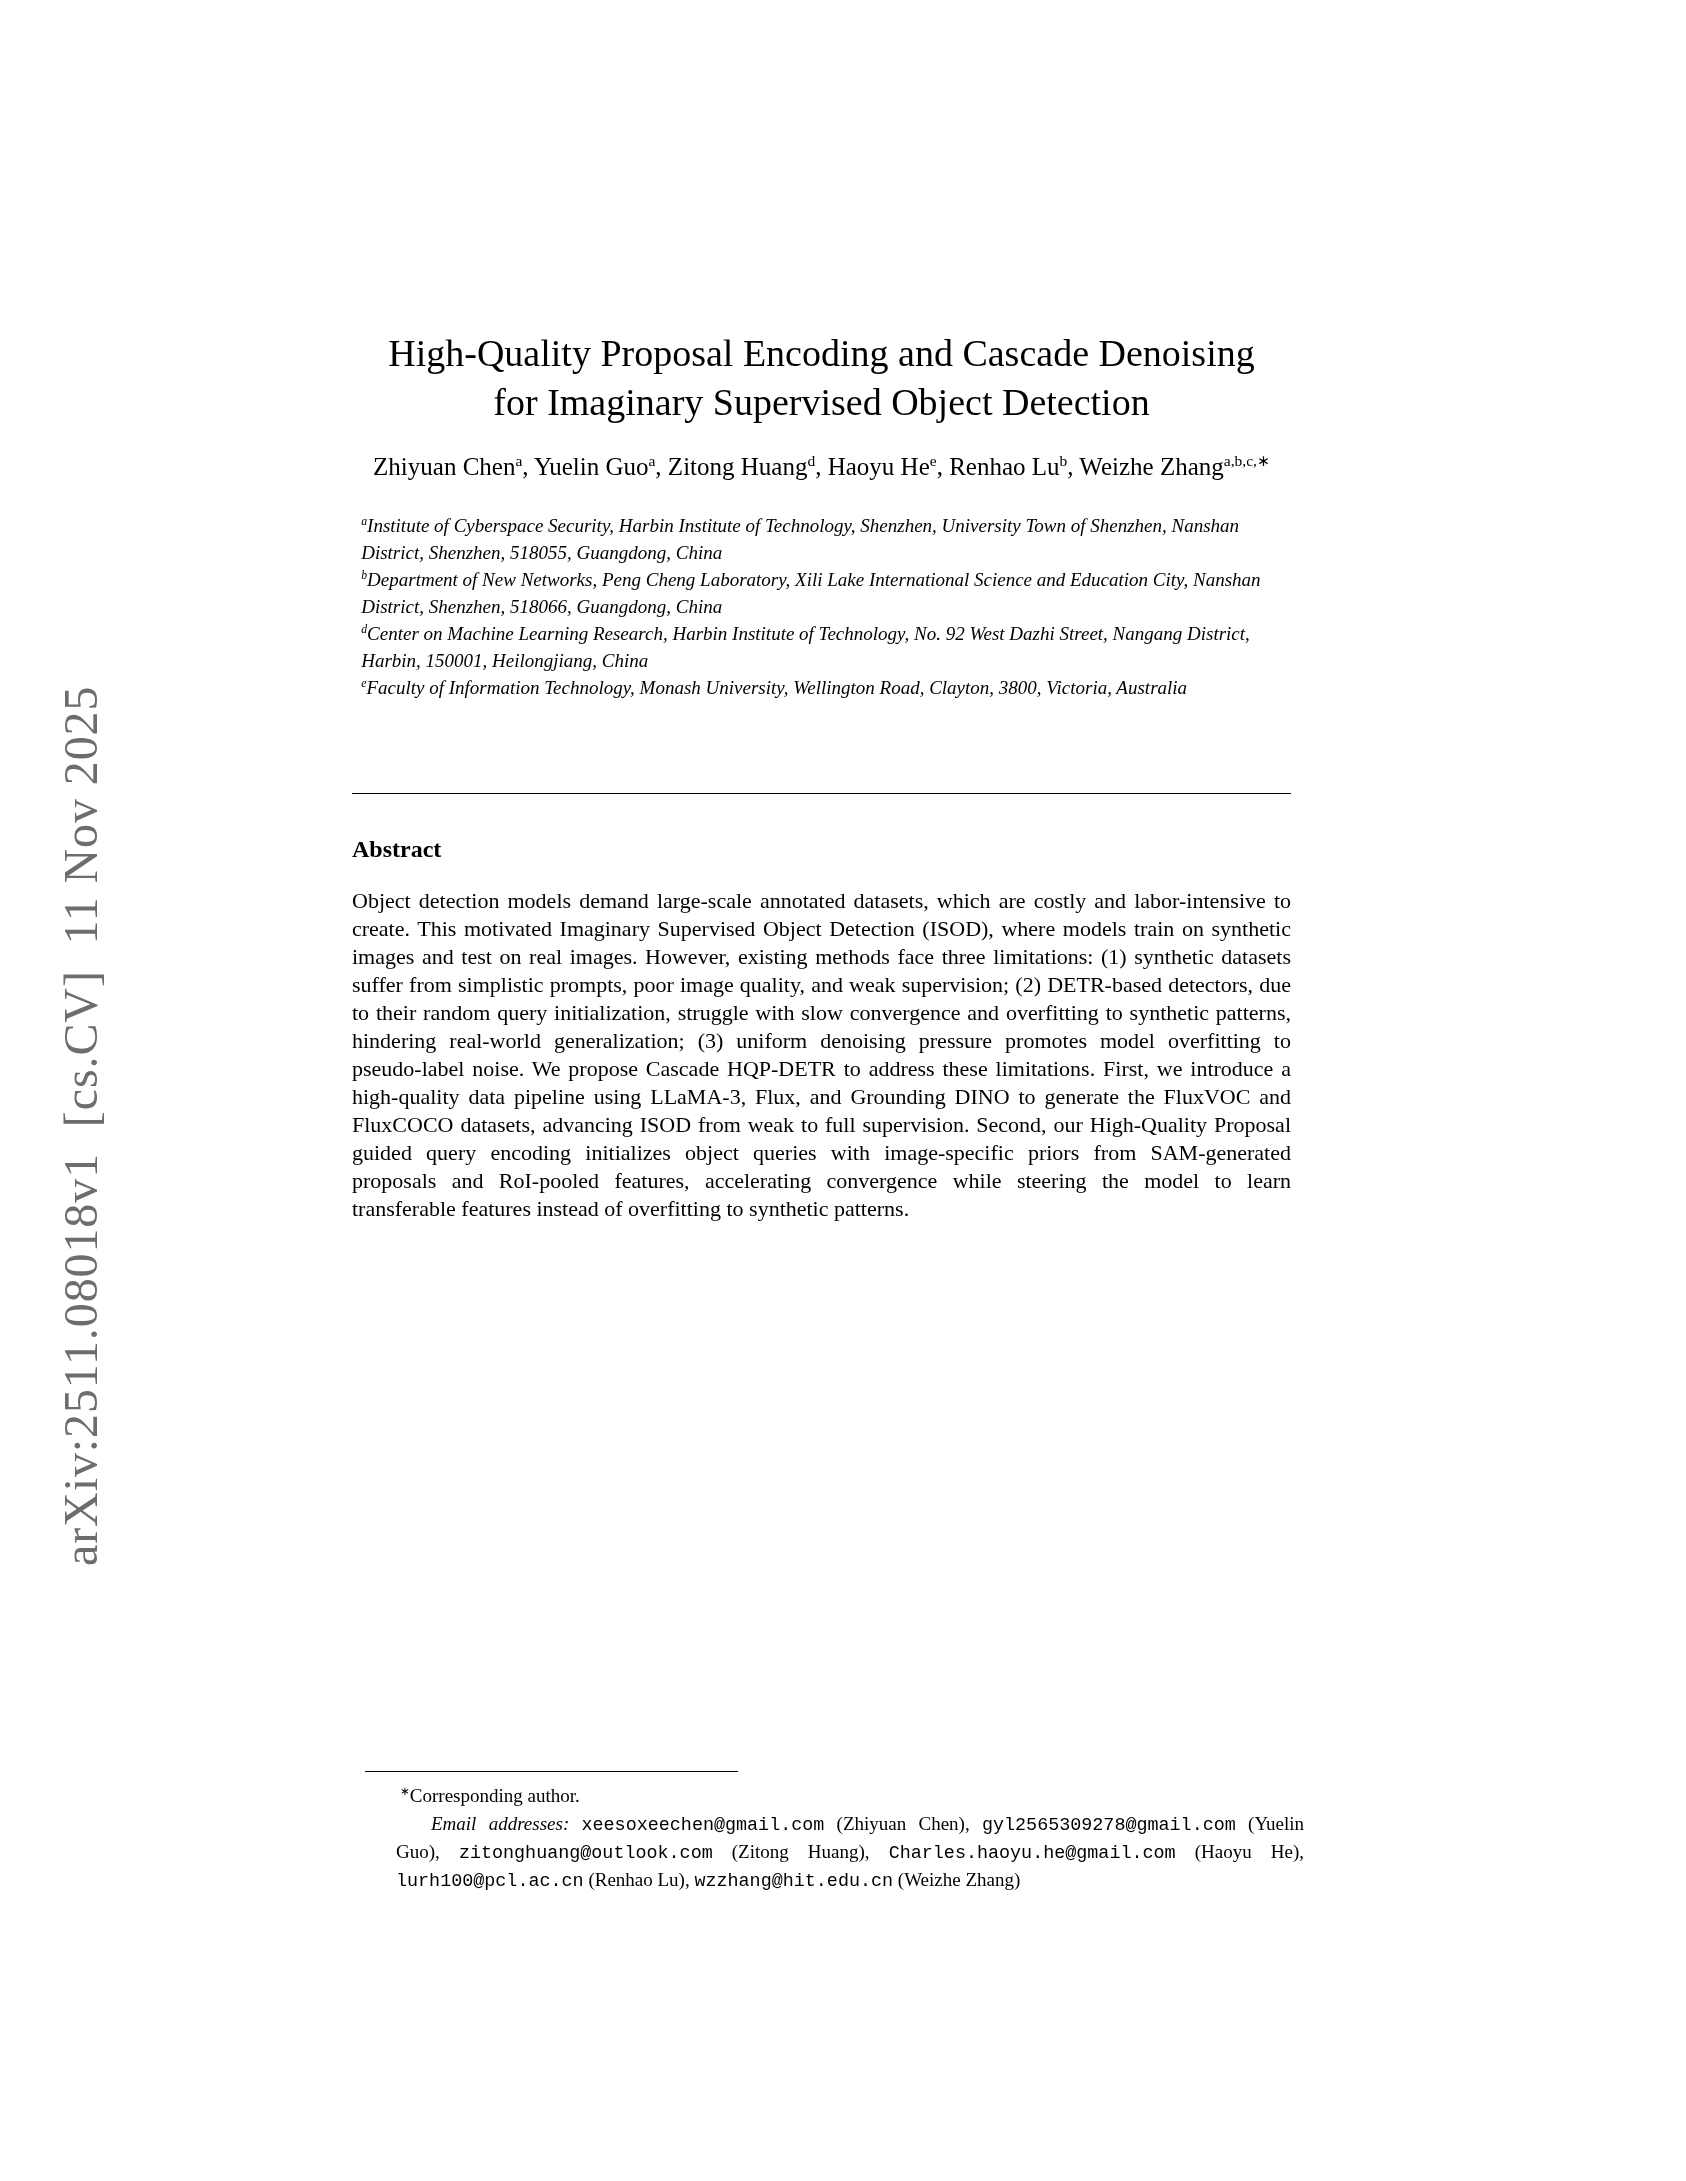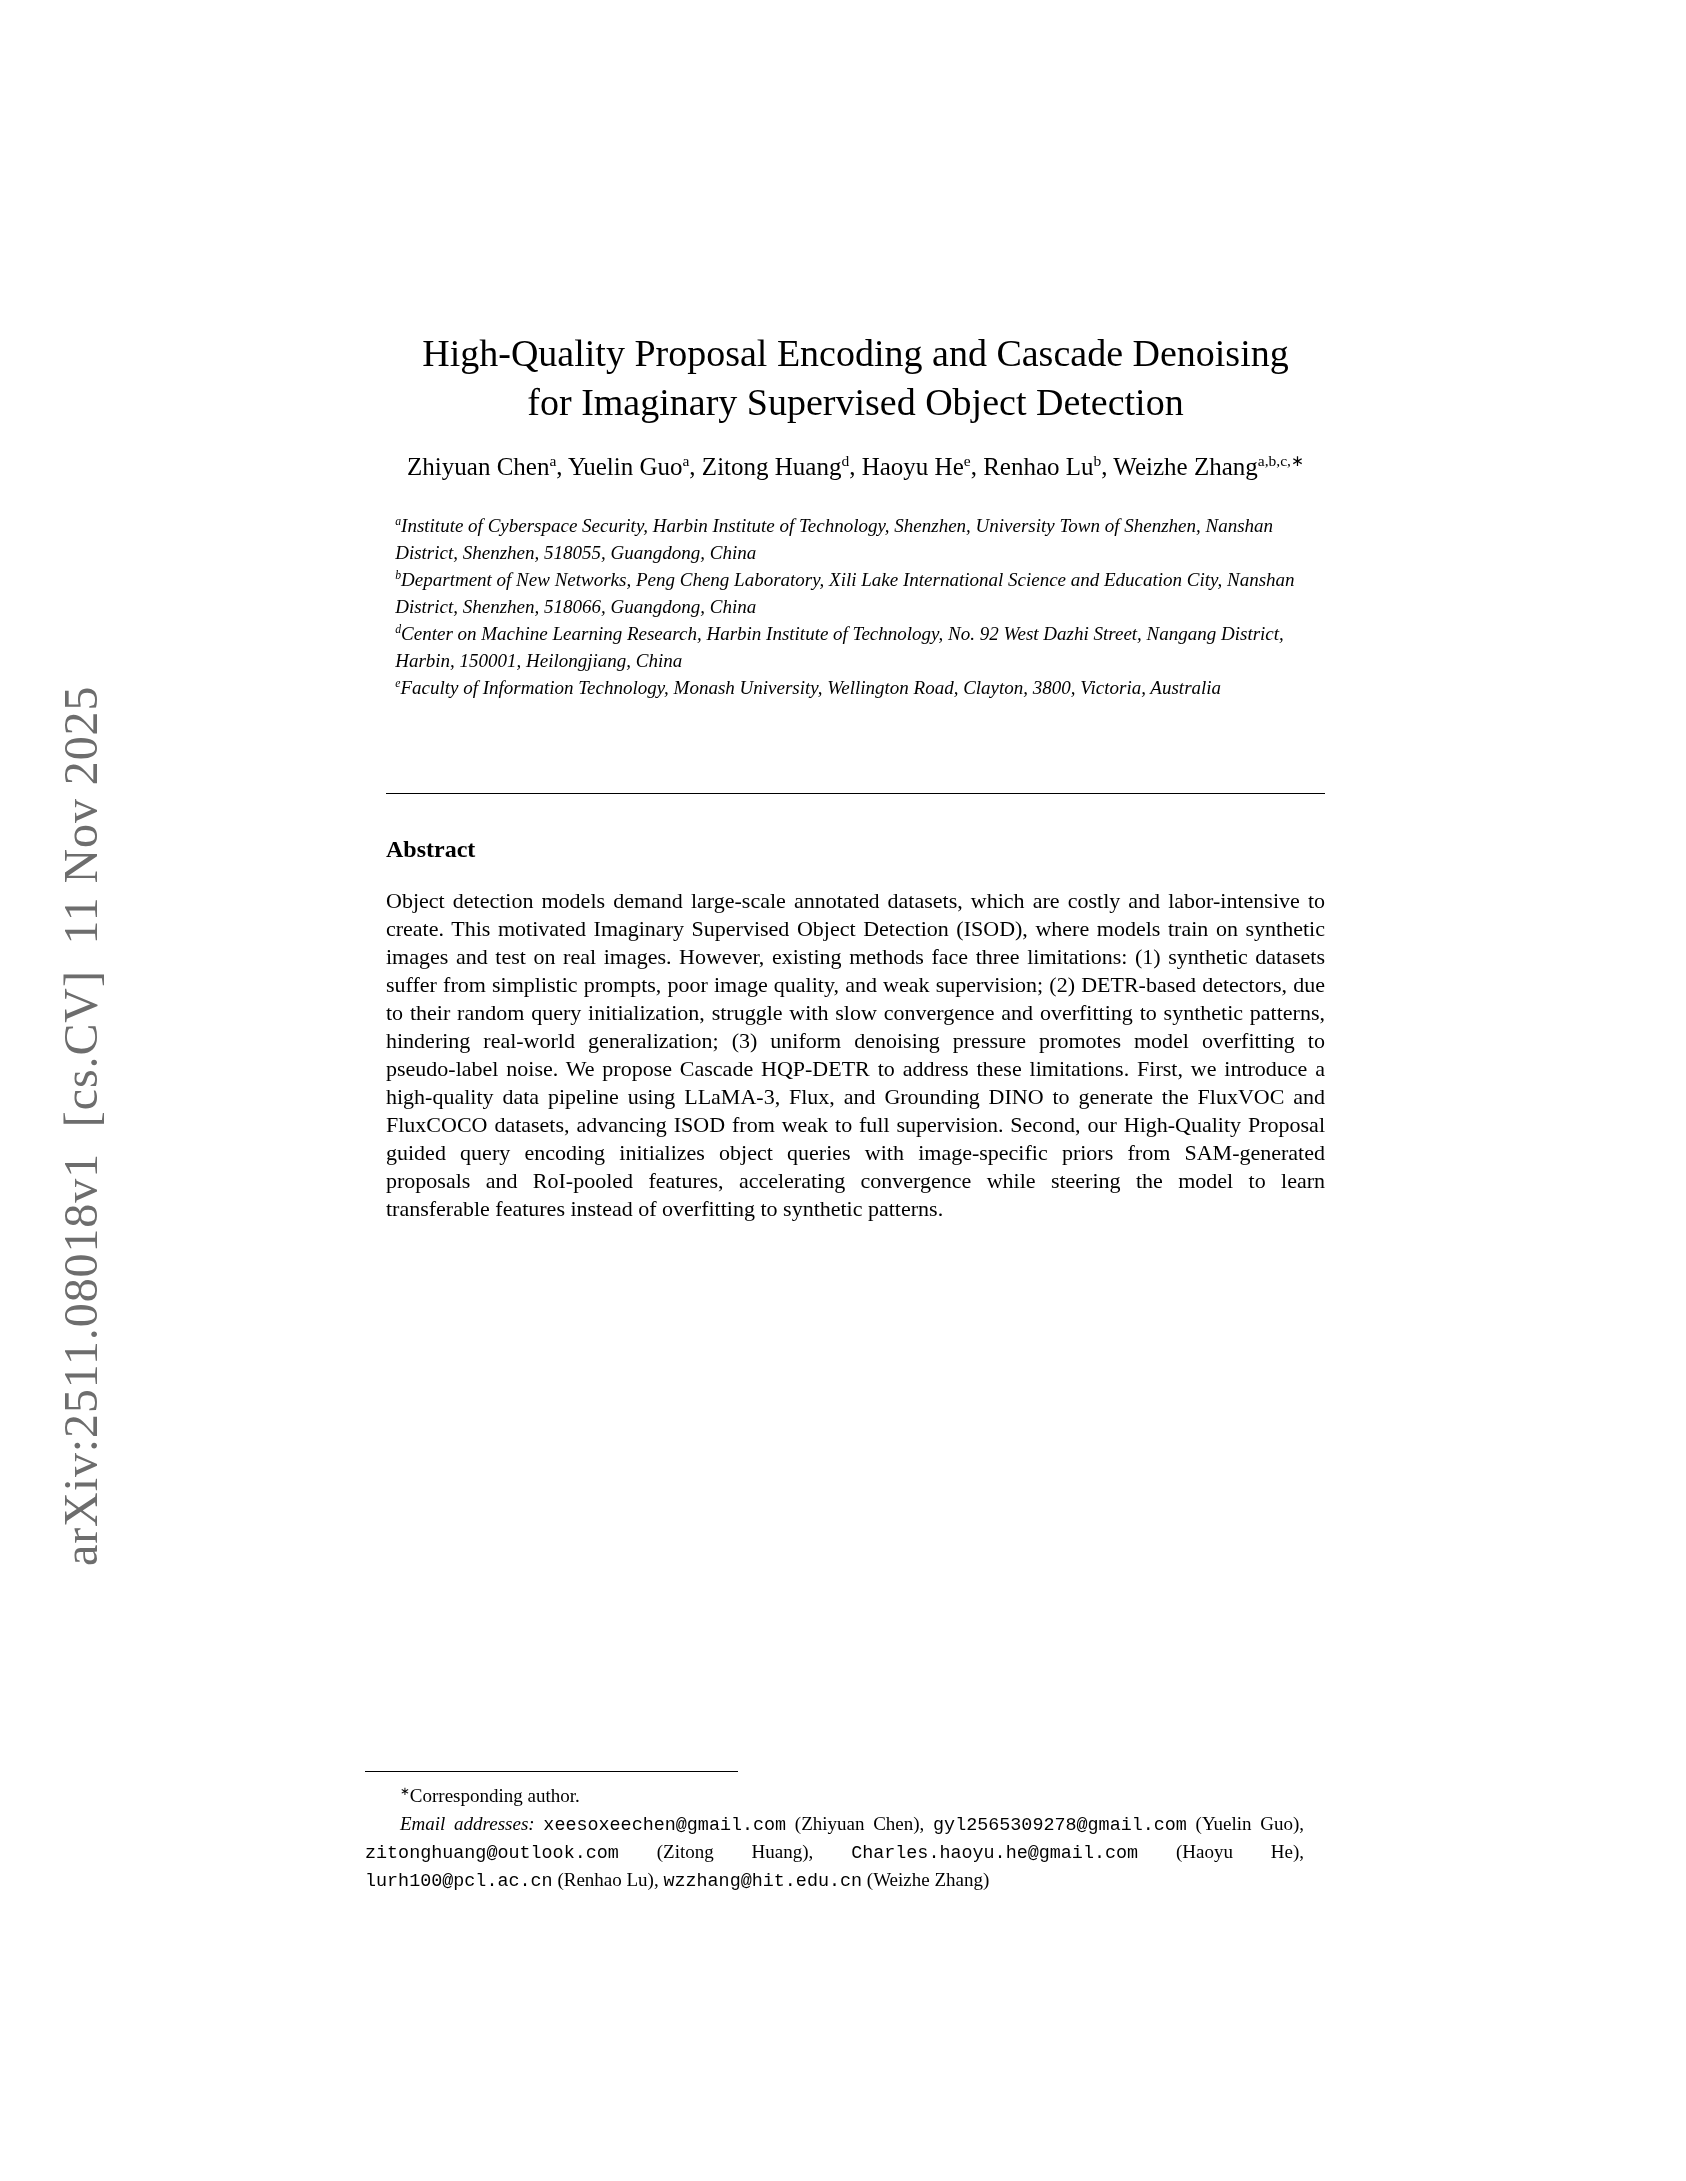--- a/index.html
+++ b/index.html
@@ -26,21 +26,21 @@
     transform: rotate(-90deg);
     white-space: pre;
     font-size: 48px;
     color: #6d6d6d;
     letter-spacing: 0.9px;
     font-family: "Liberation Serif", serif;
   }
 
   .content {
     position: absolute;
-    left: 386px;
+    left: 352px;
     top: 329px;
     width: 939px;
   }
 
   .title {
     margin: 0;
     font-size: 38px;
     font-weight: normal;
     line-height: 49px;
     text-align: center;
@@ -96,21 +96,21 @@
     font-size: 19px;
     line-height: 26px;
   }
   .footnote-rule {
     width: 373px;
     border-top: 1.8px solid #000000;
     height: 0;
     margin-bottom: 11px;
   }
   .fn-line { text-indent: 35px; }
-  .fn-emails { text-indent: 35px; margin-top: 1.8px; text-align: justify; }
+  .fn-emails { text-indent: 35px; margin-top: 1.8px; text-align: justify; margin-left: 31px; }
   .fn-emails { text-indent: 0; }
   .fn-emails .indent { display: inline-block; width: 35px; }
   .fn-label { font-style: italic; }
   .mono {
     font-family: "Liberation Mono", monospace;
     font-size: 18.4px;
   }
 </style>
 </head>
 <body>

